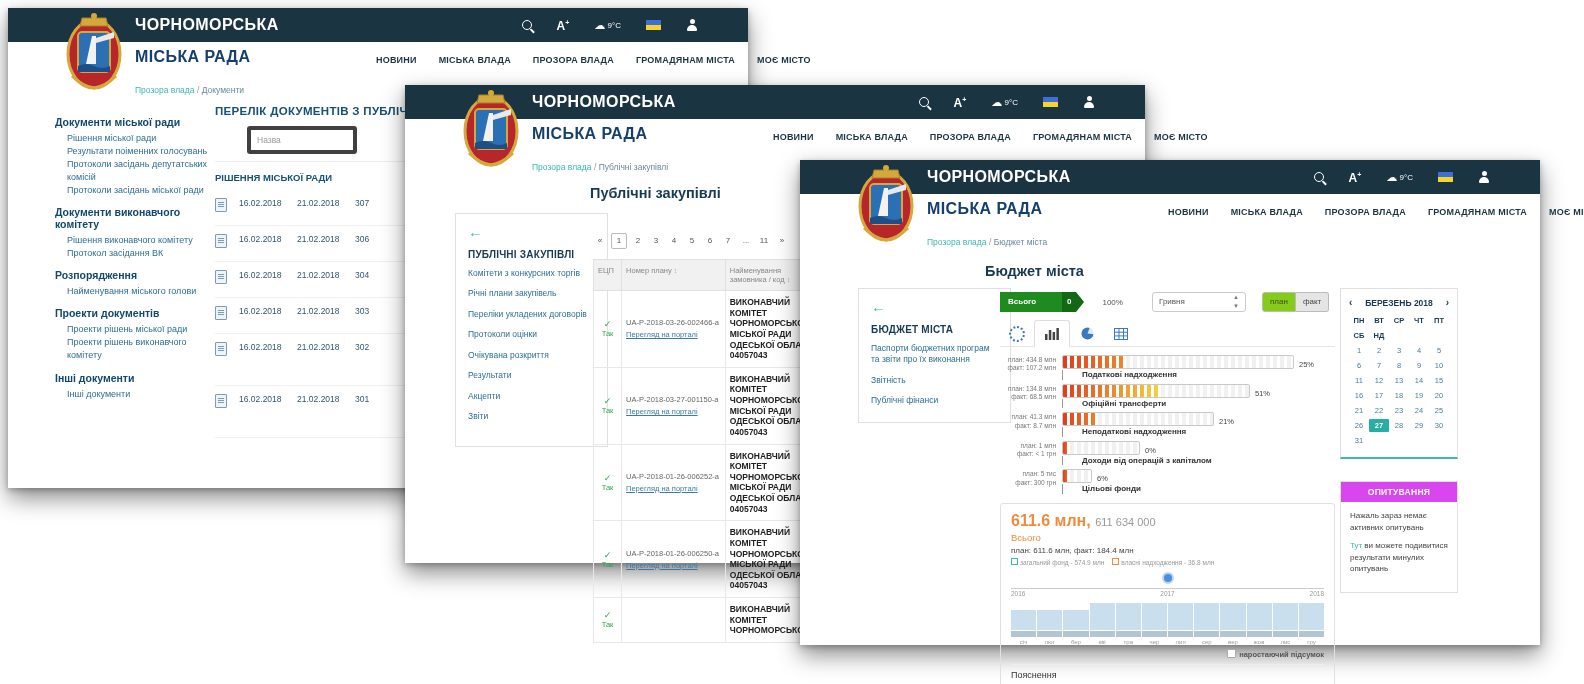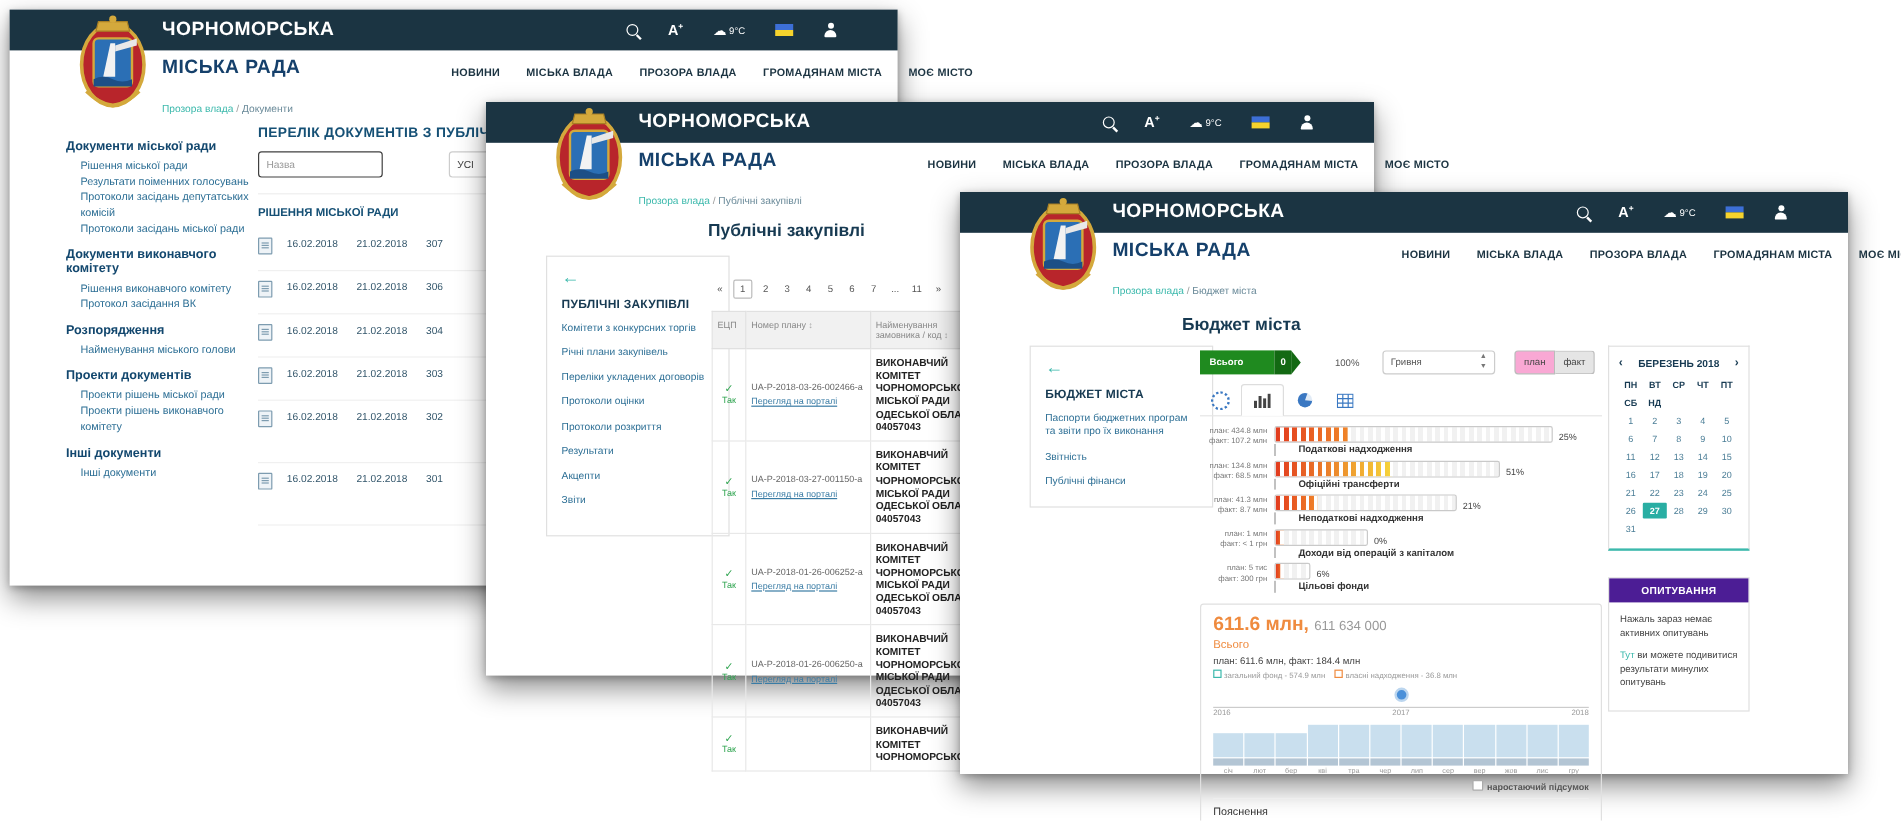--- a/index.html
+++ b/index.html
@@ -31,21 +31,21 @@
   .crumbs{position:absolute;left:127px;top:77px;font-size:8.5px;color:#999;}
   .crumbs .c1{color:#3cb9ac;}
   .crumbs .c2{color:#6a8a99;}
   
   .w1-side{position:absolute;left:47px;top:108px;width:165px;}
   .w1-side h4{margin:0 0 4px 0;font-size:10.5px;color:#12476e;}
   .w1-side .grp{margin-bottom:9px;}
   .w1-side a{display:block;margin-left:12px;font-size:9px;color:#2d6f95;line-height:1.45;text-decoration:none;cursor:pointer;}
   .w1-title{position:absolute;left:207px;top:97px;font-size:11.5px;font-weight:bold;color:#155075;letter-spacing:.3px;white-space:nowrap;}
   .w1-filter{position:absolute;left:207px;top:118px;display:flex;gap:55px;}
-  .w1-input{width:90px;height:20px;border:1px solid #404040;border-radius:3px;font-size:8.5px;color:#999;padding:0 6px;line-height:20px;}
+  .w1-input{width:90px;height:20px;border:4px solid #404040;border-radius:3px;font-size:8.5px;color:#999;padding:0 6px;line-height:20px;margin-left:32px;}
   .w1-select{width:110px;height:20px;border:1px solid #ccc;border-radius:3px;font-size:8.5px;color:#444;padding:0 6px;line-height:20px;}
   .w1-hr{position:absolute;left:207px;top:153px;width:530px;border-top:1px solid #eee;}
   .w1-sec{position:absolute;left:207px;top:164px;font-size:9.5px;font-weight:bold;color:#155075;}
   .w1-table{position:absolute;left:207px;top:182px;width:250px;}
   .d-head{display:flex;font-size:8px;color:#4a6b7a;padding-bottom:4px;border-bottom:2px solid #3cb9ac;}
   .d-head .hic{width:22px;}
   .d-head .h1,.d-head .h2{width:58px;}
   .d-head .h3{width:45px;}
   .d-row{display:flex;align-items:flex-start;height:36px;padding-top:8px;box-sizing:border-box;font-size:8.5px;color:#33566b;border-bottom:1px solid #f0f0f0;}
   .d-row.tall{height:52px;}
@@ -76,26 +76,26 @@
   .p-table .per{color:#888;font-weight:normal;}
   .colw-ecp{width:26px;}.colw-plan{width:96px;}.colw-cust{width:88px;}.colw-name{width:68px;}.colw-val{width:60px;}
   
   .w3-title{position:absolute;left:185px;top:103px;font-size:14.5px;font-weight:600;color:#173a52;}
   .w3-side{position:absolute;left:58px;top:128px;width:127px;padding:10px 12px 6px 12px;}
   .panel{position:absolute;left:200px;top:132px;width:335px;}
   .badge{display:flex;align-items:center;height:20px;}
   .badge .b1{background:#1f8a1f;color:#fff;font-size:8px;font-weight:bold;line-height:20px;padding:0 8px;width:46px;}
   .badge .b2{background:#136913;color:#fff;font-size:8px;font-weight:bold;line-height:20px;padding:0 5px;}
   .badge .tip{width:0;height:0;border-top:10px solid transparent;border-bottom:10px solid transparent;border-left:8px solid #136913;}
-  .badge .pct100{margin-left:28px;font-size:8px;color:#555;}
+  .badge .pct100{margin-left:18px;font-size:8px;color:#555;}
   .cur-select{position:absolute;left:152px;top:0;width:80px;height:18px;border:1px solid #ccc;border-radius:3px;font-size:8px;color:#555;line-height:18px;padding:0 6px;cursor:pointer;}
   .cur-select .ud{float:right;font-size:6px;color:#777;line-height:9px;}
   .pf{position:absolute;left:262px;top:0;display:flex;}
   .pf span{font-size:8px;color:#444;border:1px solid #bbb;height:18px;line-height:18px;padding:0 7px;cursor:pointer;background:#e5e5e5;}
-  .pf span:first-child{border-radius:3px 0 0 3px;background:#f9a8d4;}
+  .pf span:first-child{border-radius:3px 0 0 3px;background:#84cc16;}
   .pf span:last-child{border-radius:0 3px 3px 0;border-left:none;}
   .tabs{display:flex;margin-top:8px;border-bottom:1px solid #e5e5e5;height:26px;align-items:flex-end;}
   .tab{width:34px;height:25px;display:flex;align-items:center;justify-content:center;cursor:pointer;}
   .tab.active{border:1px solid #ddd;border-bottom:1px solid #fff;border-radius:3px 3px 0 0;margin-bottom:-1px;background:#fff;}
   .ic-spin{width:12px;height:12px;border:2px dotted #3a78c2;border-radius:50%;}
   .bars{margin-top:8px;}
   .bar-row{display:flex;margin-bottom:1px;}
   .bar-side{width:56px;text-align:right;font-size:6.5px;color:#777;padding-top:1px;line-height:1.3;flex:none;margin-right:6px;}
   .bar-main{flex:1;}
   .trackline{display:flex;align-items:flex-end;}
@@ -127,21 +127,21 @@
   .expl{border-top:1px solid #eee;margin-top:5px;padding-top:5px;font-size:9px;color:#333;}
   .rightcol{position:absolute;left:540px;top:128px;width:118px;}
   .cal{border:1px solid #e0e0e0;border-bottom:2px solid #3cb9ac;padding:8px 8px 10px 8px;background:#fff;}
   .cal-head{display:flex;justify-content:space-between;align-items:center;font-size:8.5px;font-weight:bold;color:#173a52;margin-bottom:6px;}
   .cal-head .ar{color:#173a52;font-size:10px;cursor:pointer;}
   .cal-grid{display:grid;grid-template-columns:repeat(5,1fr);gap:2px 0;text-align:center;font-size:7.5px;}
   .cal-grid .dn{color:#173a52;font-weight:bold;padding:2px 0;}
   .cal-grid .dt{color:#4a7d96;padding:2px 0;cursor:pointer;}
   .cal-grid .dt.sel{background:#29aea3;color:#fff;font-weight:bold;border-radius:1px;}
   .survey{margin-top:22px;border:1px solid #e0e0e0;background:#fff;}
-  .survey-head{background:#4c1d95;color:#fff;font-weight:bold;font-size:8.5px;text-align:center;padding:5px 0;letter-spacing:.3px;}
+  .survey-head{background:#d946ef;color:#fff;font-weight:bold;font-size:8.5px;text-align:center;padding:5px 0;letter-spacing:.3px;}
   .survey-body{padding:8px 9px 10px 9px;font-size:8px;color:#444;line-height:1.45;}
   .survey-body .lnk{color:#3cb9ac;cursor:pointer;}
   .survey-body p{margin:0 0 7px 0;}
   .bchart-ic rect{fill:#444;} .tbl-ic rect{fill:none;stroke:#3a78c2;}
 </style>
 </head>
 <body>
 
 <div class="stage">
 
@@ -301,21 +301,21 @@
 </div>
     <div class="w2-title">Публічні закупівлі</div>
     <div class="w2-side card">
       <div class="back-arrow">←</div>
       <div class="side-head">ПУБЛІЧНІ ЗАКУПІВЛІ</div>
       <div id="w2-side-items">
           <a>Комітети з конкурсних торгів</a>
           <a>Річні плани закупівель</a>
           <a>Переліки укладених договорів</a>
           <a>Протоколи оцінки</a>
-          <a>Протоколи розкриття</a>
+          <a>Очікувана розкриття</a>
           <a>Результати</a>
           <a>Акцепти</a>
           <a>Звіти</a>
         </div>
     </div>
     <div class="w2-main">
       <div class="pager" id="w2-pager">
           <span class="">«</span>
           <span class="cur">1</span>
           <span class="">2</span>

